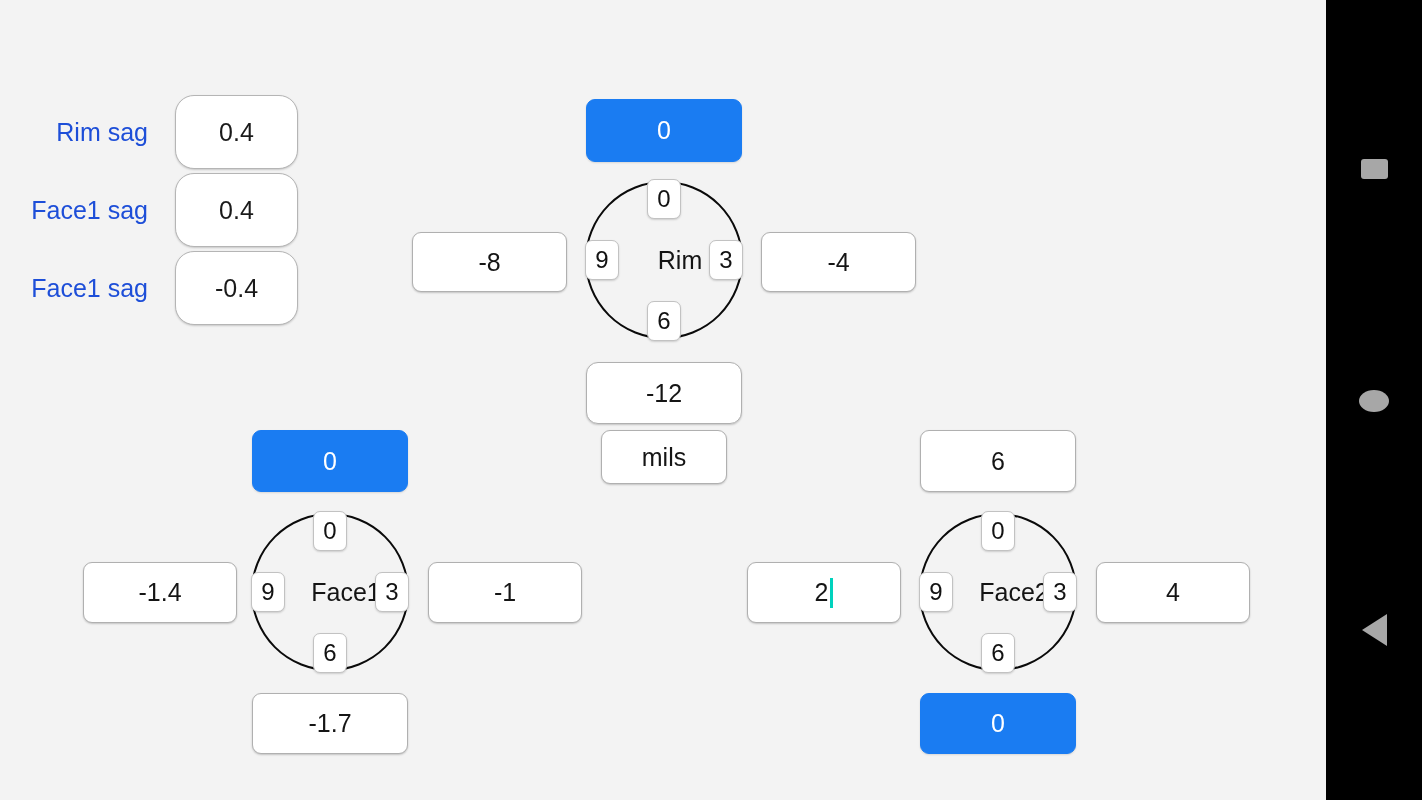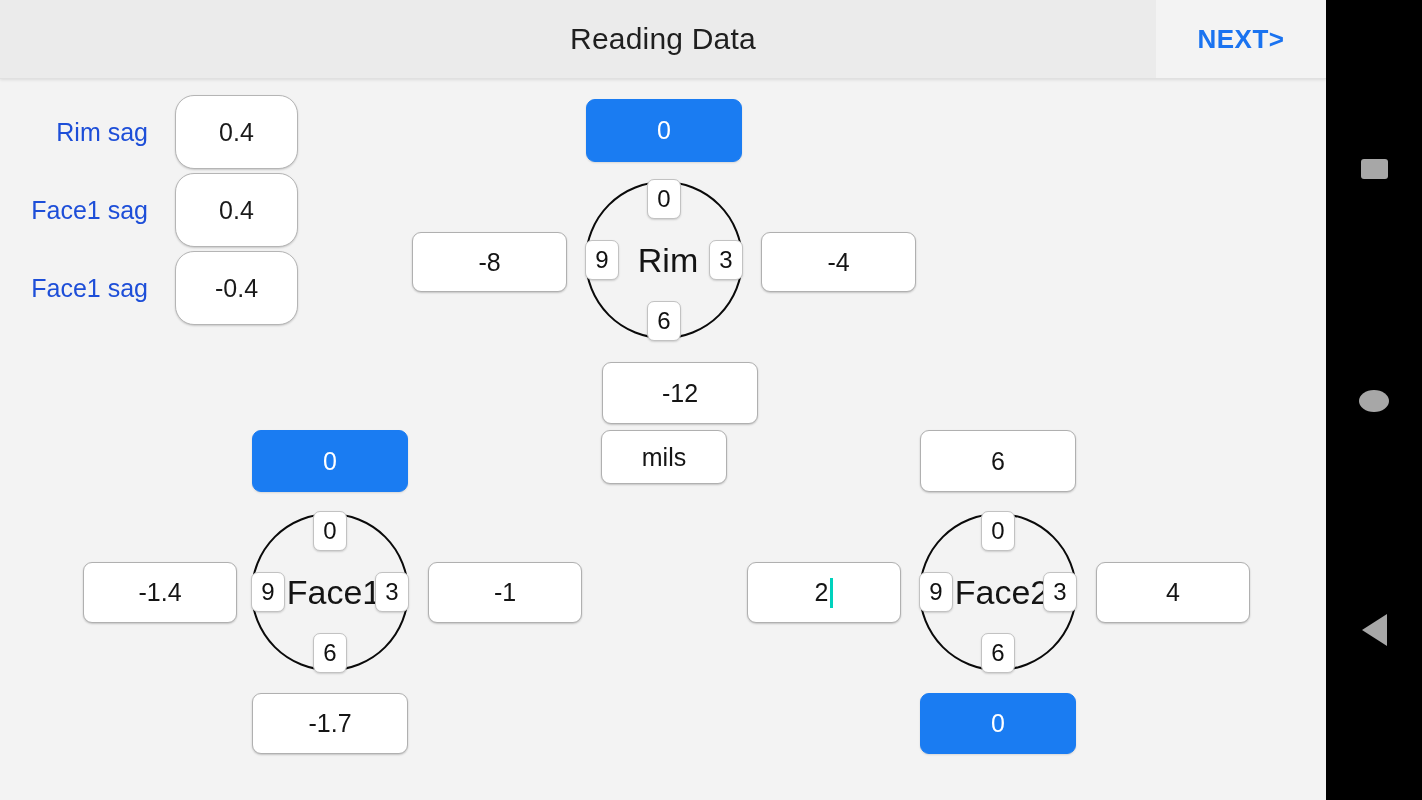--- a/index.html
+++ b/index.html
@@ -144,27 +144,27 @@
     position: absolute;
     left: 0; top: 0;
     width: 158px;
     height: 158px;
     border: 2px solid #0a0a0a;
     border-radius: 50%;
     background: transparent;
   }
   .dial-name {
     position: absolute;
-    left: 4px; top: 0;
+    left: 16px; top: 0;
     width: 158px;
     height: 158px;
     display: flex;
     align-items: center;
     justify-content: center;
-    font-size: 34px;
+    font-size: 25px;
     color: #141414;
     pointer-events: none;
   }
   .tick {
     position: absolute;
     width: 34px;
     height: 40px;
     background: #ffffff;
     border: 1px solid #c2c2c2;
     border-radius: 7px;
@@ -220,26 +220,20 @@
     border-right: 25px solid #a7a7a7;
   }
 </style>
 </head>
 <body>
 
 <div id="screen">
 
   <div id="app">
 
-    <div id="header">
-      <div id="header-title">Reading Data</div>
-      <div id="next-panel">
-        <span id="next-label">NEXT&gt;</span>
-      </div>
-    </div>
 
     <div id="sag-list">
 
       <div class="sag-row">
         <div class="sag-label">Rim sag</div>
         <div class="sag-box">0.4</div>
       </div>
 
       <div class="sag-row">
         <div class="sag-label">Face1 sag</div>
@@ -263,21 +257,21 @@
 
       <div class="dial" style="left:585px; top:181px;">
         <div class="dial-circle"></div>
         <div class="dial-name">Rim</div>
         <div class="tick t0">0</div>
         <div class="tick t3">3</div>
         <div class="tick t6">6</div>
         <div class="tick t9">9</div>
       </div>
 
-      <div class="ibox" style="left:602px; top:362px; width:156px; height:62px;">-12</div>
+      <div class="ibox" style="left:586px; top:362px; width:156px; height:62px;border-radius:12px;">-12</div>
 
       <div class="ibox" style="left:601px; top:430px; width:126px; height:54px;">mils</div>
     </div>
 
     <div>
 
       <div class="ibox blue" style="left:252px; top:430px; width:156px; height:62px;">0</div>
 
       <div class="ibox" style="left:83px; top:562px; width:154px; height:61px;">-1.4</div>
 

